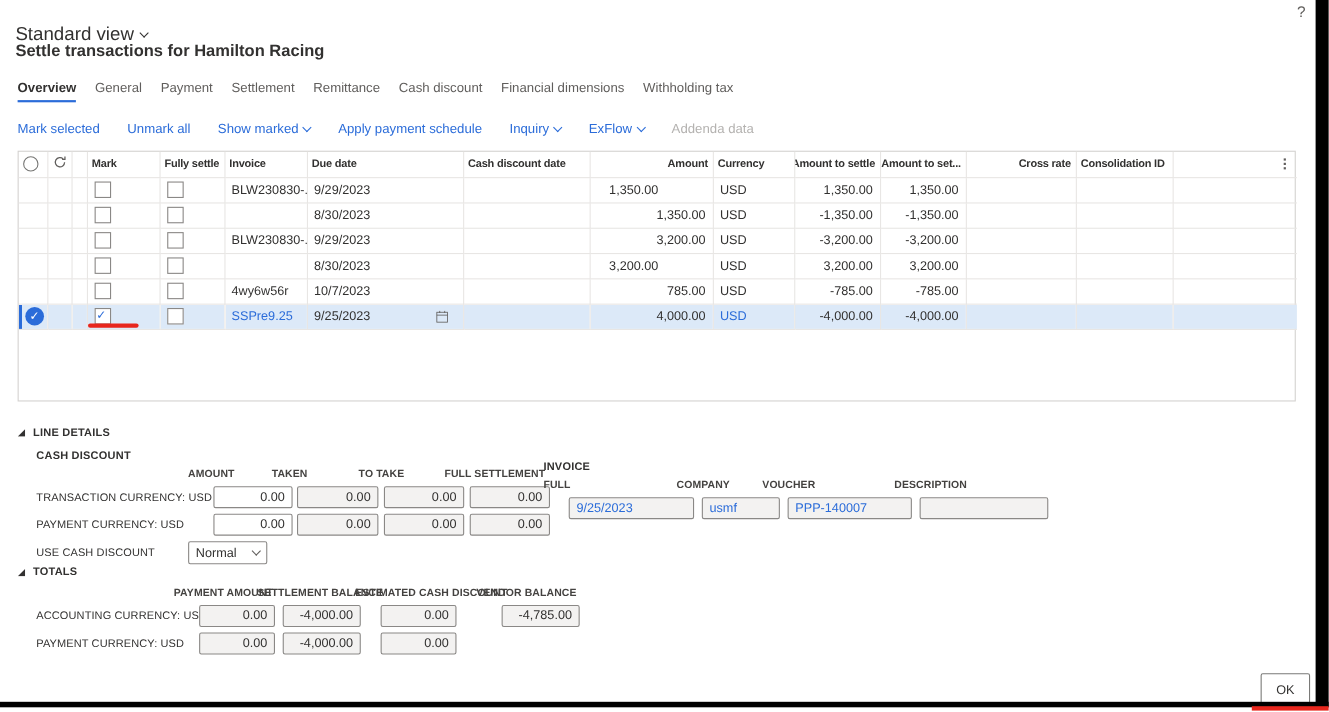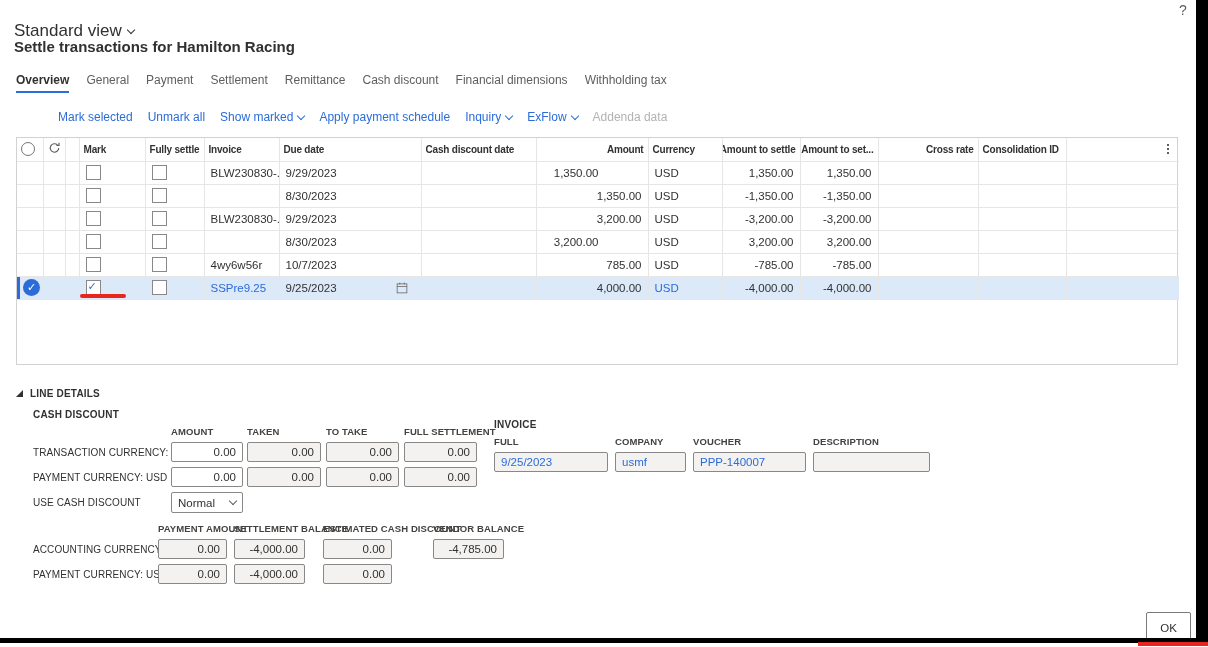--- a/index.html
+++ b/index.html
@@ -10,21 +10,21 @@
   .view-selector{position:absolute;left:14px;top:21px;font-size:17px;display:flex;align-items:center;gap:6px;cursor:pointer;}
   .chev{width:5px;height:5px;border-right:1.3px solid currentColor;border-bottom:1.3px solid currentColor;
         display:inline-block;transform:rotate(45deg);margin-bottom:3px;}
   .page-title{position:absolute;left:14px;top:38px;margin:0;font-size:15px;font-weight:700;}
   
   .tabs{position:absolute;left:16px;top:73px;display:flex;gap:17px;font-size:12px;}
   .tab{color:#605e5c;padding-bottom:6px;position:relative;cursor:pointer;white-space:nowrap;}
   .tab.active{color:#323130;font-weight:700;}
   .tab.active::after{content:"";position:absolute;left:0;right:0;bottom:0;height:2.5px;background:var(--accent);}
   
-  .action-bar{position:absolute;left:16px;top:110px;display:flex;gap:15px;font-size:12px;color:var(--accent);margin-left:42px;}
+  .action-bar{position:absolute;left:16px;top:110px;display:flex;gap:25px;font-size:12px;color:var(--accent);}
   .action{display:flex;align-items:center;gap:5px;cursor:pointer;white-space:nowrap;}
   .action.disabled{color:#b4b2b0;cursor:default;}
   
   .grid-container{position:absolute;left:16px;top:137px;width:1162px;height:228px;
                   border:1px solid #d4d2d0;box-sizing:border-box;}
   table{border-collapse:collapse;table-layout:fixed;width:1160px;font-size:11.5px;}
   th,td{border-right:1px solid #e8e6e4;border-bottom:1px solid #e8e6e4;height:23px;
         padding:0 4px;box-sizing:border-box;overflow:hidden;white-space:nowrap;text-align:left;}
   td{padding:0 6px;}
   th{font-weight:700;font-size:10px;letter-spacing:-0.2px;position:relative;}
@@ -56,21 +56,21 @@
   .tri{width:7px;height:7px;clip-path:polygon(100% 0,100% 100%,0 100%);background:#323130;display:inline-block;}
   .group-title{font-size:10px;font-weight:700;margin:10px 0 0 17px;letter-spacing:0.2px;}
   .fgrid{display:grid;row-gap:5px;margin-left:17px;align-items:center;margin-top:6px;}
   #cd-grid{grid-template-columns:138px 76px 79px 78px 78px;}
   #totals-grid{grid-template-columns:125px 76px 89px 110px 80px;margin-top:8px;}
   #inv-group{position:absolute;left:478px;top:21px;}
   #inv-grid{grid-template-columns:121px 78px 120px 117px;margin-left:0;}
   .col-label{font-size:9.5px;font-weight:600;color:#444240;white-space:nowrap;align-self:end;letter-spacing:0.1px;}
   .row-label{font-size:10px;color:#323130;white-space:nowrap;letter-spacing:0.1px;}
   .fld{height:20px;box-sizing:border-box;border:1px solid #8a8886;border-radius:2px;background:#f3f2f1;
-       font-size:11.5px;display:flex;align-items:center;justify-content:flex-end;padding:0 6px;}
+       font-size:11.5px;display:flex;align-items:center;justify-content:flex-end;padding:0 6px;margin-left:23px;}
   .fld.editable{background:#fff;}
   .fld.linkval{justify-content:flex-start;color:var(--accent);background:#f3f2f1;}
   .dropdown{width:72px;height:21px;box-sizing:border-box;border:1px solid #8a8886;border-radius:2px;background:#fff;
             display:flex;align-items:center;justify-content:space-between;padding:0 6px;font-size:11.5px;cursor:pointer;}
   .dropdown .chev{color:#605e5c;}
   
   .ok-button{position:absolute;left:1146px;top:612px;width:45px;height:31px;background:#fff;
              border:1px solid #7a7a78;border-radius:2px;font-size:11.5px;font-family:inherit;color:#323130;cursor:pointer;}
   .frame-right{position:absolute;left:1196px;top:0;width:12px;height:643px;background:#000;}
   .frame-bottom{position:absolute;left:0;top:638px;width:1208px;height:5px;background:#000;}
@@ -351,20 +351,24 @@
         <div class="col-label">DESCRIPTION</div>
         <div class="fld linkval" style="width: 114px;">9/25/2023</div>
         <div class="fld linkval" style="width: 71px;">usmf</div>
         <div class="fld linkval" style="width: 113px;">PPP-140007</div>
         <div class="fld" style="width: 117px;"></div>
       </div>
   </div>
 </div>
 
 <div class="section" id="totals">
+  <div class="section-header">
+    <span class="tri"></span>
+    <span>TOTALS</span>
+  </div>
   <div class="fgrid" id="totals-grid">
       <div></div>
       <div class="col-label">PAYMENT AMOUNT</div>
       <div class="col-label">SETTLEMENT BALANCE</div>
       <div class="col-label">ESTIMATED CASH DISCOUNT</div>
       <div class="col-label">VENDOR BALANCE</div>
       <div class="row-label">ACCOUNTING CURRENCY: USD</div>
       <div class="fld" style="width: 69px;">0.00</div>
       <div class="fld" style="width: 71px;">-4,000.00</div>
       <div class="fld" style="width: 69px;">0.00</div>

